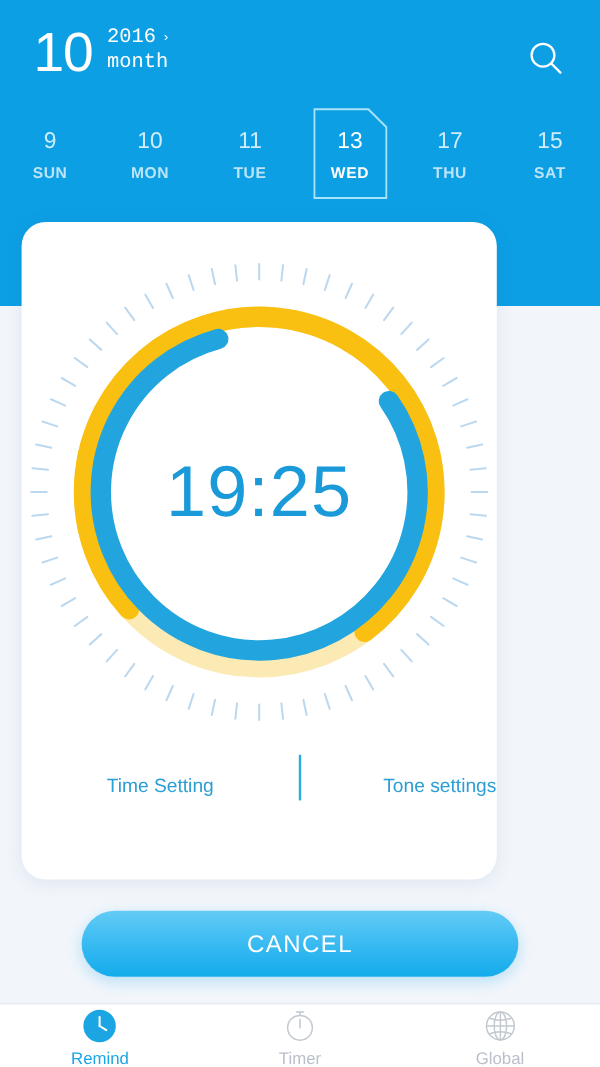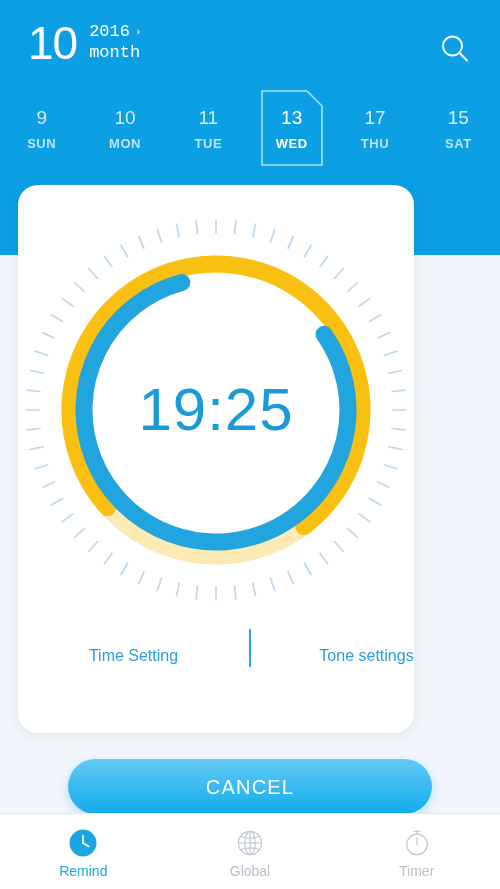--- a/index.html
+++ b/index.html
@@ -161,21 +161,21 @@
   .cancel-label {
     font-size:20px; line-height:26px;
     color:#ffffff; font-weight:400;
     letter-spacing:1.2px;
   }
 
   
   .tabbar {
     position:absolute;
     left:0; bottom:0;
-    width:500px; height:76px;
+    width:500px; height:53px;
     background:#ffffff;
     border-top:1px solid #e2e7ee;
     display:flex;
     z-index:4;
   }
   .tab {
     flex:1 1 0;
     display:flex; flex-direction:column;
     align-items:center; justify-content:center;
     padding-top:4px;
@@ -360,37 +360,37 @@
           <line x1="15" y1="15" x2="15" y2="7.5" stroke="#ffffff" stroke-width="1.7" stroke-linecap="round"></line>
           <line x1="15" y1="15" x2="20.6" y2="18.4" stroke="#ffffff" stroke-width="1.7" stroke-linecap="round"></line>
         </svg>
       </span>
       <span class="tab-label">Remind</span>
     </div>
 
     <div class="tab">
       <span class="tab-icon">
         <svg width="30" height="30" viewBox="0 0 30 30">
+          <circle cx="15" cy="16.5" r="10.3" fill="none" stroke="#c2c8d0" stroke-width="1.25"></circle>
+          <line x1="15" y1="16.5" x2="15" y2="9.6" stroke="#c2c8d0" stroke-width="1.25" stroke-linecap="round"></line>
+          <line x1="15" y1="3.4" x2="15" y2="6" stroke="#c2c8d0" stroke-width="1.25" stroke-linecap="round"></line>
+          <line x1="12.1" y1="3.4" x2="17.9" y2="3.4" stroke="#c2c8d0" stroke-width="1.25" stroke-linecap="round"></line>
+        </svg>
+      </span>
+      <span class="tab-label">Timer</span>
+    </div>
+
+    <div class="tab">
+      <span class="tab-icon">
+        <svg width="30" height="30" viewBox="0 0 30 30">
           <circle cx="15" cy="15" r="11.6" fill="none" stroke="#c2c8d0" stroke-width="1.2"></circle>
           <ellipse cx="15" cy="15" rx="5.2" ry="11.6" fill="none" stroke="#c2c8d0" stroke-width="1.2"></ellipse>
           <line x1="3.4" y1="15" x2="26.6" y2="15" stroke="#c2c8d0" stroke-width="1.2"></line>
           <path d="M5.6,8.3 Q15,12.1 24.4,8.3" fill="none" stroke="#c2c8d0" stroke-width="1.2"></path>
           <path d="M5.6,21.7 Q15,17.9 24.4,21.7" fill="none" stroke="#c2c8d0" stroke-width="1.2"></path>
           <line x1="15" y1="3.4" x2="15" y2="26.6" stroke="#c2c8d0" stroke-width="1.2"></line>
         </svg>
       </span>
       <span class="tab-label">Global</span>
     </div>
 
-    <div class="tab">
-      <span class="tab-icon">
-        <svg width="30" height="30" viewBox="0 0 30 30">
-          <circle cx="15" cy="16.5" r="10.3" fill="none" stroke="#c2c8d0" stroke-width="1.25"></circle>
-          <line x1="15" y1="16.5" x2="15" y2="9.6" stroke="#c2c8d0" stroke-width="1.25" stroke-linecap="round"></line>
-          <line x1="15" y1="3.4" x2="15" y2="6" stroke="#c2c8d0" stroke-width="1.25" stroke-linecap="round"></line>
-          <line x1="12.1" y1="3.4" x2="17.9" y2="3.4" stroke="#c2c8d0" stroke-width="1.25" stroke-linecap="round"></line>
-        </svg>
-      </span>
-      <span class="tab-label">Timer</span>
-    </div>
-
   </div>
 </div>
 
 </body></html>

